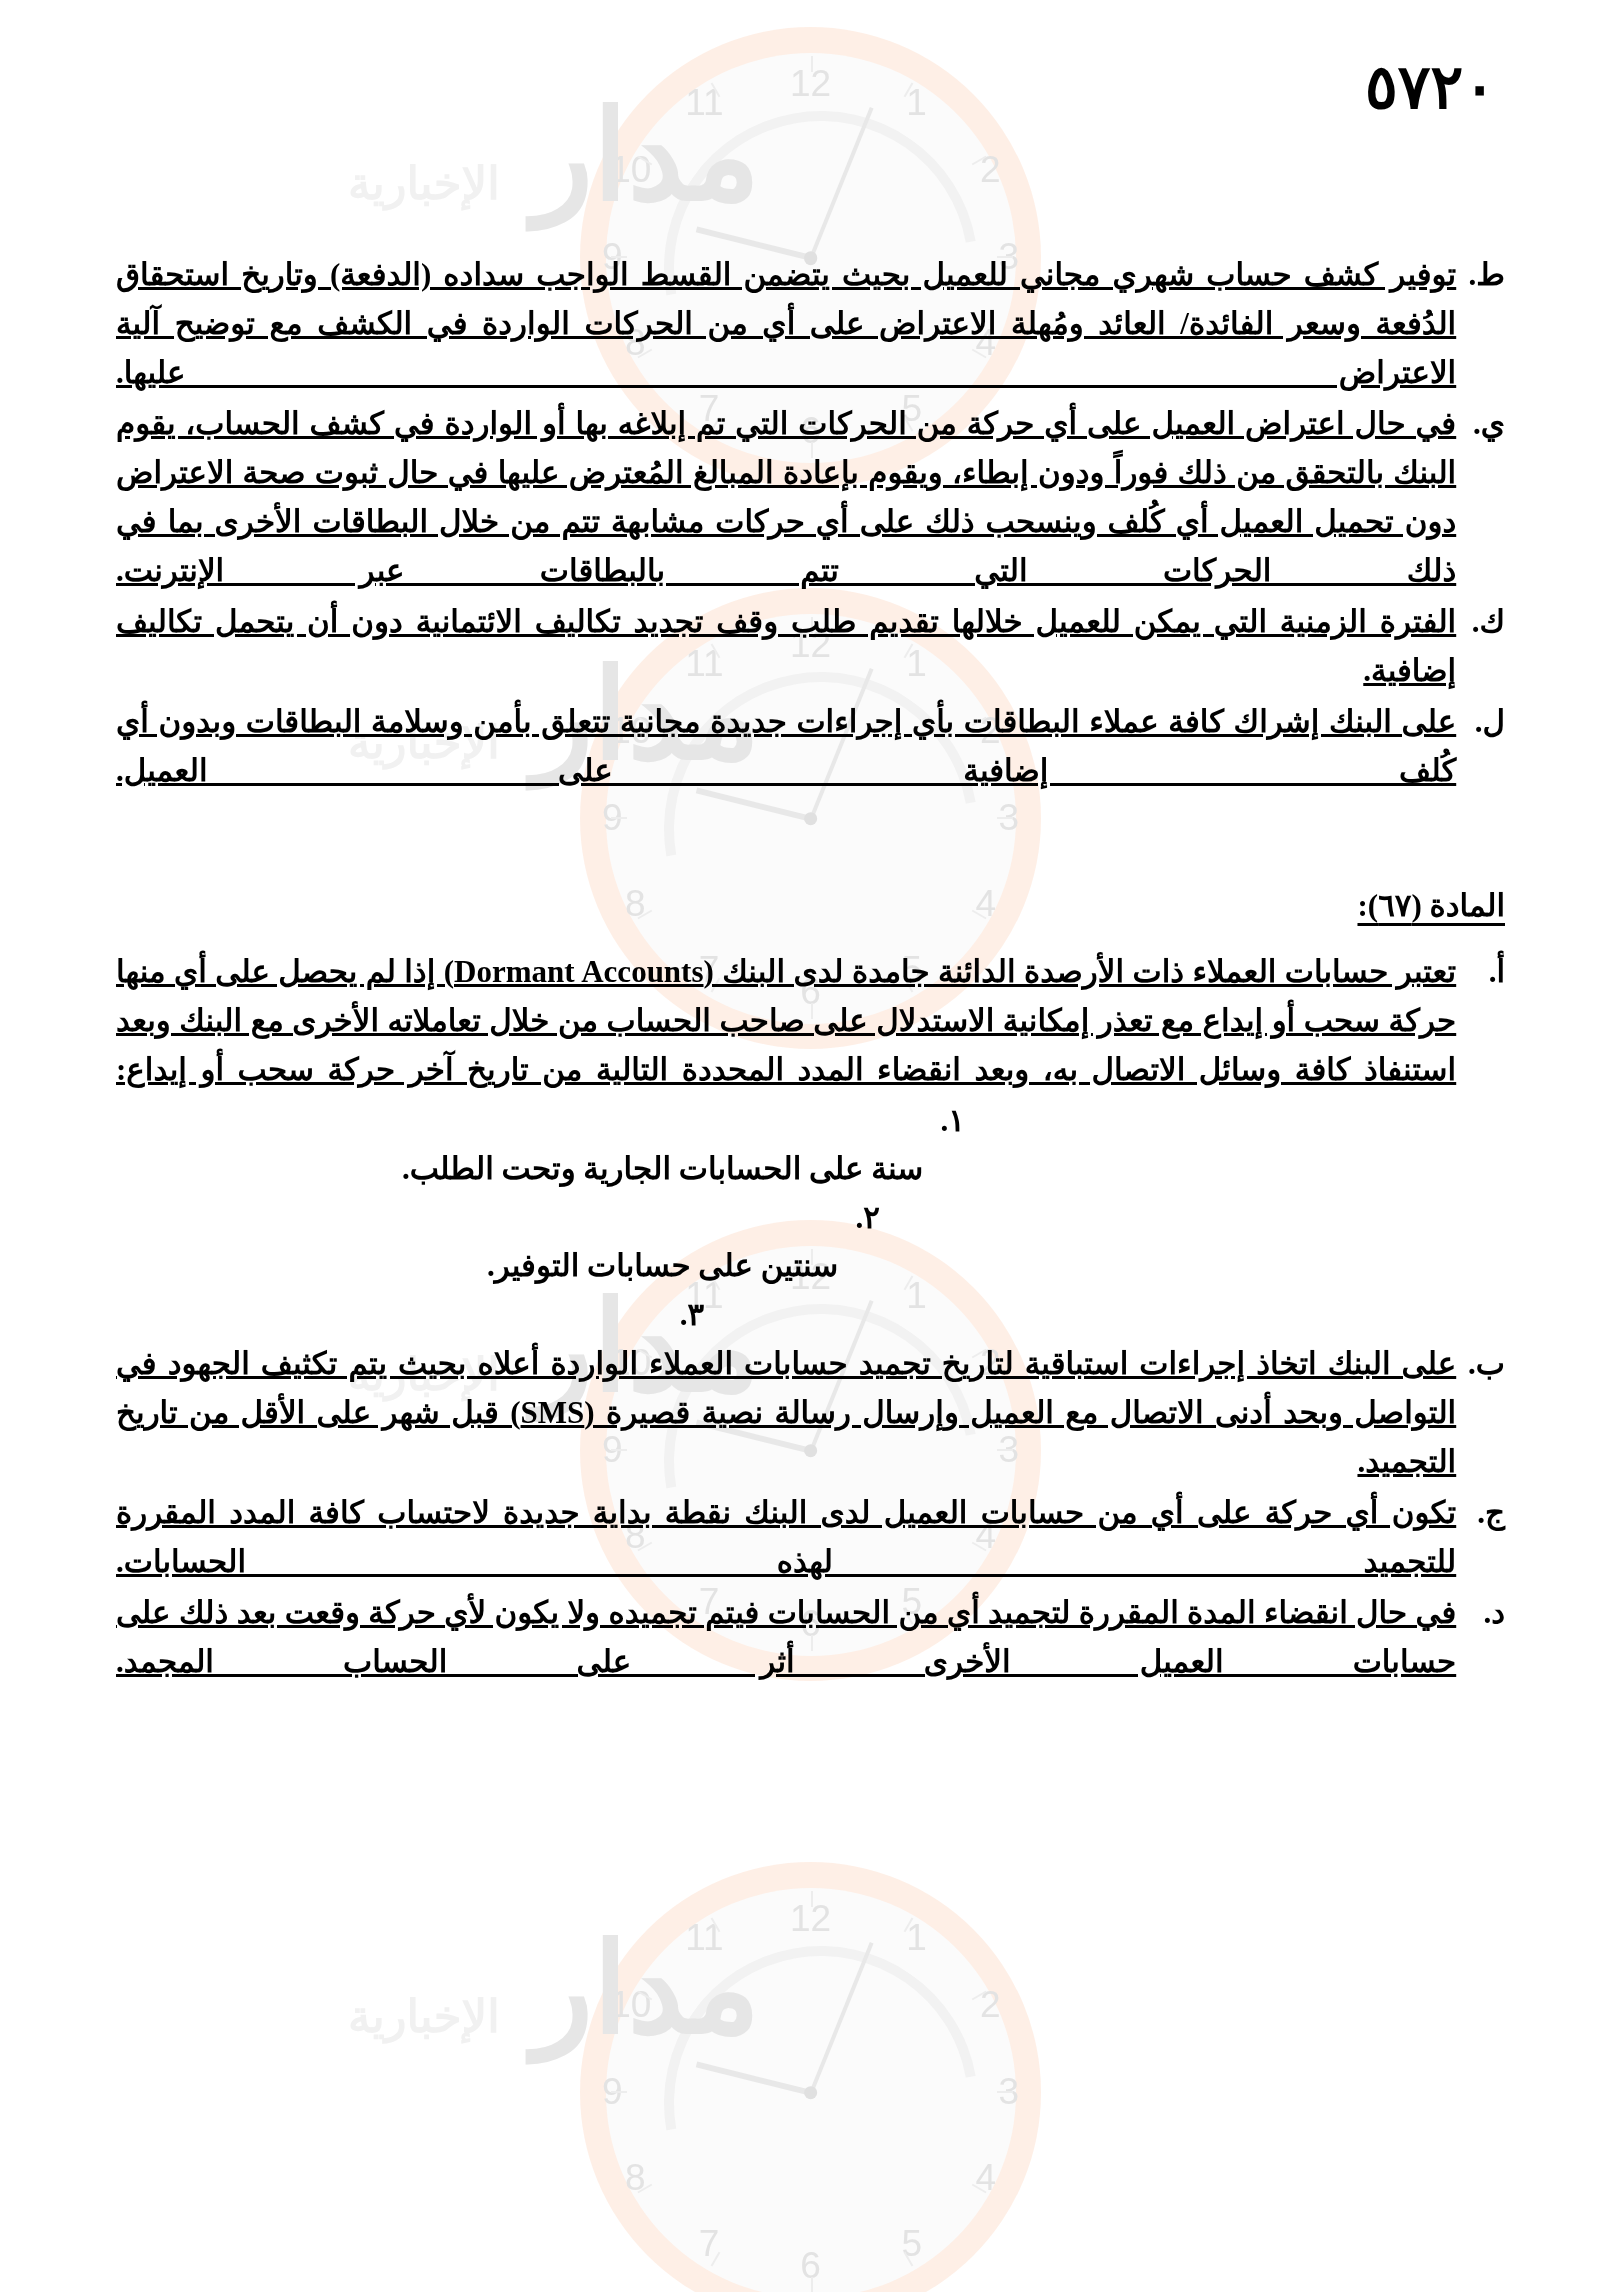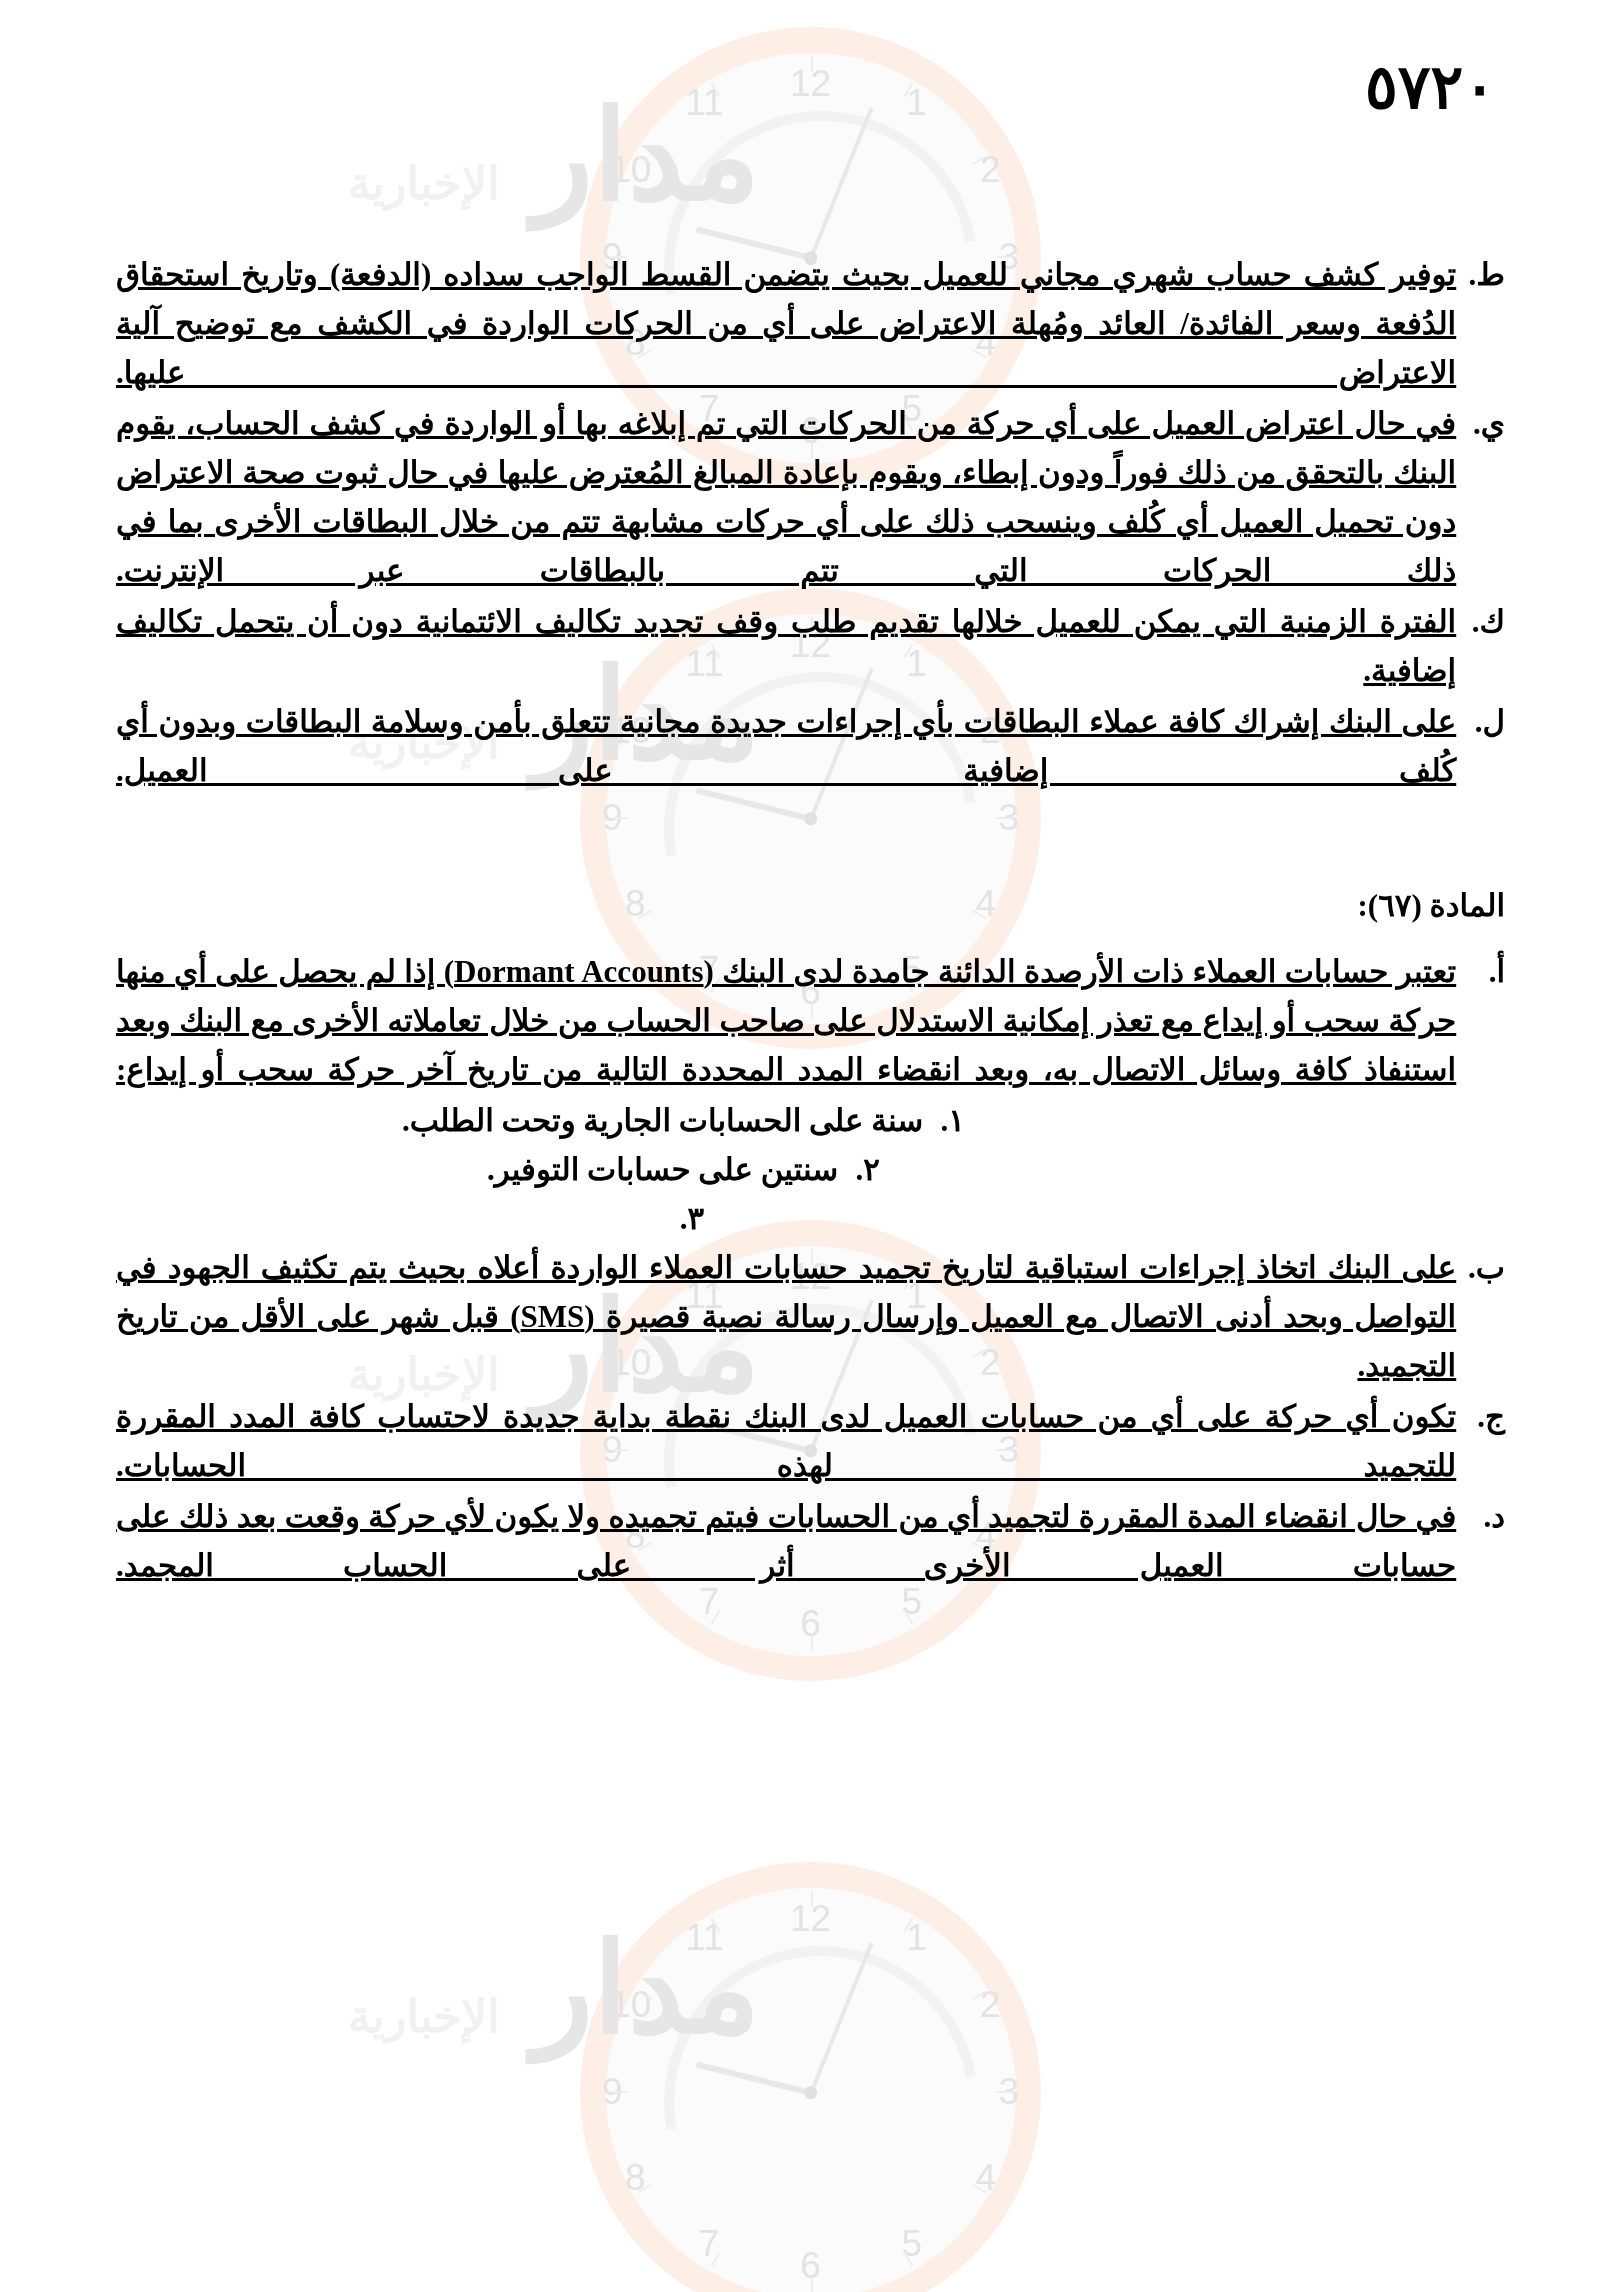--- a/index.html
+++ b/index.html
@@ -193,40 +193,41 @@
     align-items: flex-start;
     margin-bottom: 0;
     justify-content: center;
   }
   .num-item .marker {
     flex: 0 0 auto;
     min-width: 43px;
     padding-left: 7.8px;
     text-align: center;
   }
-  .num-item .body { flex: 0 1 auto; }
+  .num-item .body { flex: 0 1 auto; margin-top: 48px; }
 
   .numbered-block { padding-right: 245px; }
 
   .article {
     margin-top: 17.6px;
     text-align: justify;
     text-align-last: justify;
   }
   .article .art-head {
     text-decoration: underline;
     text-underline-offset: 6.9px;
     text-decoration-thickness: 2.9px;
     font-weight: 700;
   }
   .article-67 {
     margin-top: 9.8px;
     text-align: right;
   }
   .article-67 .art-head {
+    text-decoration: underline;
     text-underline-offset: 6.9px;
     text-decoration-thickness: 2.9px;
   }
 
   .chapter-title {
     margin-top: 84px;
     margin-bottom: 33px;
     text-align: center;
     font-size: 31px;
     font-weight: 700;

